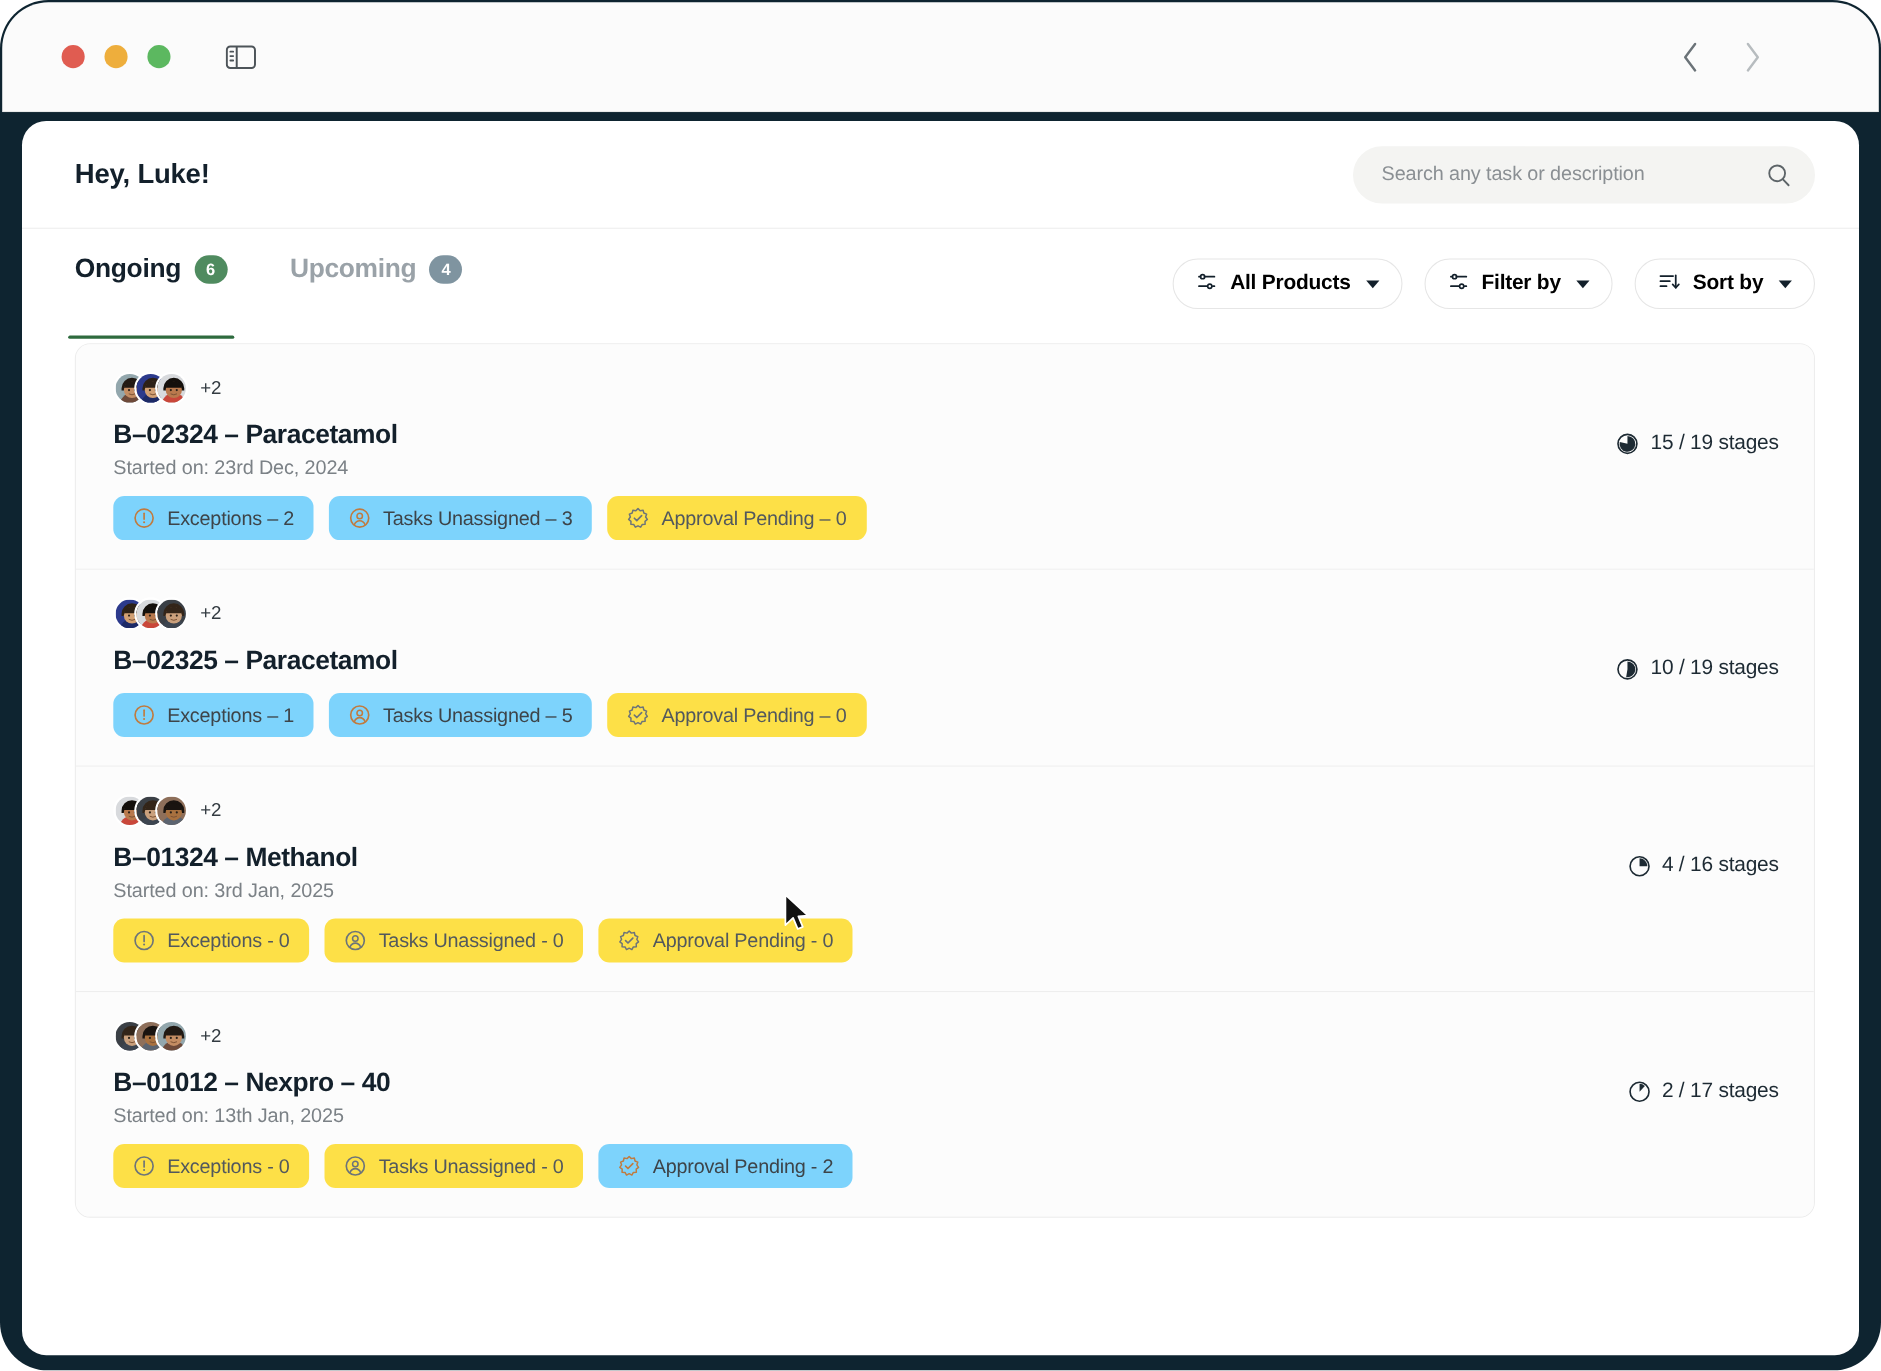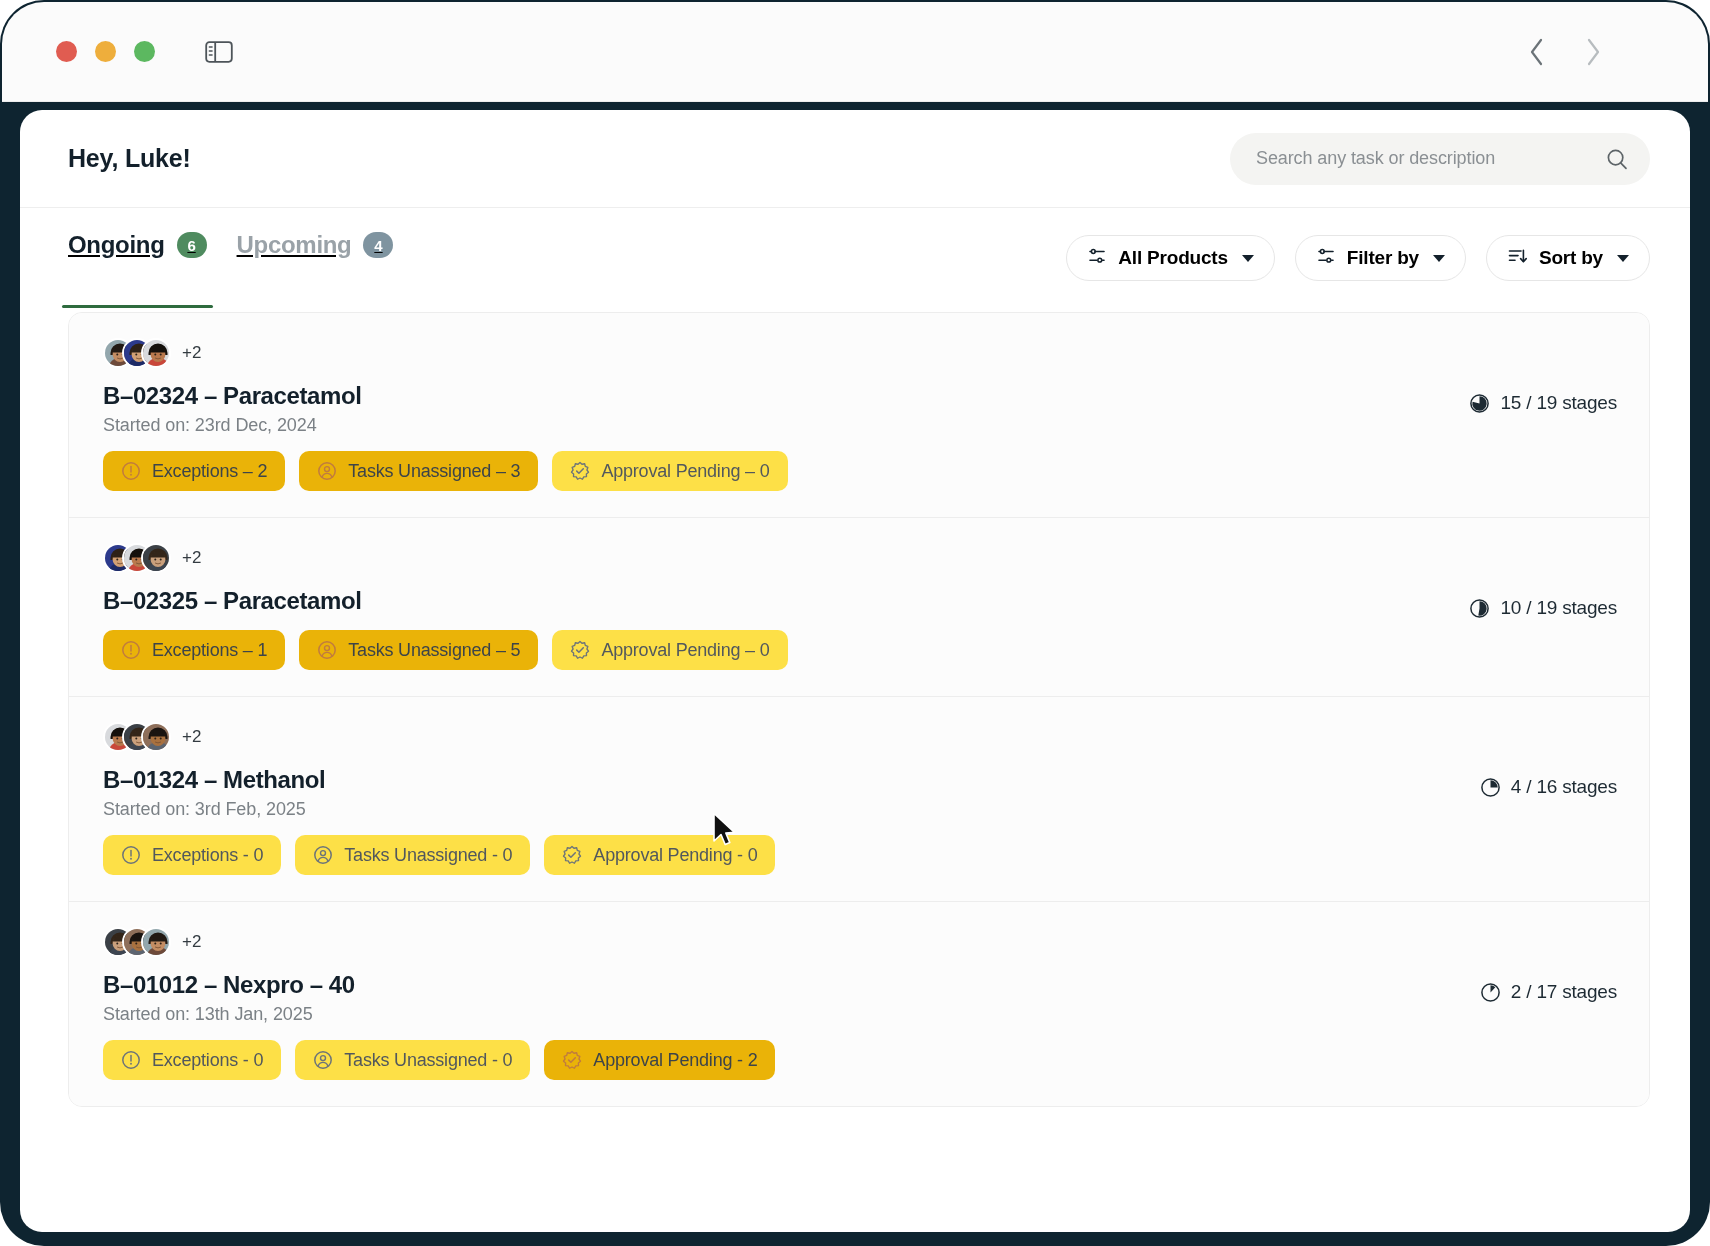--- a/index.html
+++ b/index.html
@@ -91,21 +91,21 @@
   .search-icon { width: 22px; height: 22px; flex: 0 0 auto; }
 
   
   .toolbar {
     height: 100px;
     display: flex;
     align-items: center;
     padding: 0 40px 0 48px;
     position: relative;
   }
-  .tabs { display: flex; align-items: flex-start; gap: 30px; height: 100%; padding-bottom: 0; text-decoration: underline; }
+  .tabs { display: flex; align-items: flex-start; gap: 57px; height: 100%; padding-bottom: 0; }
   .tab {
     display: flex; align-items: center; gap: 12px;
     height: 100%;
     padding-bottom: 26px;
     justify-content: center;
     position: relative;
     cursor: pointer;
   }
   .tab .lbl { font-size: 24px; font-weight: 700; letter-spacing: -0.3px; }
   .tab.active .lbl { color: #13202b; }
@@ -195,21 +195,21 @@
   .chips { margin-top: 15px; display: flex; gap: 14px; }
   .chip {
     height: 40px;
     border-radius: 10px;
     display: flex; align-items: center; gap: 11px;
     padding: 0 18px;
     font-size: 18px;
     letter-spacing: -0.2px;
     cursor: pointer;
   }
-  .chip.warn { background: #eab308; color: #3d4449; font-weight: 500; }
+  .chip.warn { background: #7dd3fc; color: #3d4449; font-weight: 500; }
   .chip.warn .ci { color: #c07b3f; }
   .chip.muted { background: #fde047; color: #52585d; font-weight: 500; }
   .chip.muted .ci { color: #6d7479; }
   .chip .ci { width: 20px; height: 20px; flex: 0 0 auto; display: flex; }
 
   .stages {
     align-self: flex-start;
     margin-top: 55px;
     display: flex; align-items: center; gap: 10px;
     white-space: nowrap;
@@ -529,21 +529,21 @@
                   <circle cx="15" cy="14.5" r="7.4" fill="#a9713f"></circle>
                   <path d="M7.6 12.4 A7.6 7.6 0 0 1 22.4 12.4 Z" fill="#1a1410"></path>
                   <circle cx="12.3" cy="14.6" r="1" fill="#2b2118"></circle>
                   <circle cx="17.7" cy="14.6" r="1" fill="#2b2118"></circle>
                   <path d="M12.4 18.2 Q15 19.8 17.6 18.2" stroke="#7c5336" stroke-width="0.9" fill="none" stroke-linecap="round"></path>
                 </svg>
               </span>
               <span class="plusn">+2</span>
             </div>
             <div class="card-title">B–01324 – Methanol</div>
-            <div class="card-sub">Started on: 3rd Feb, 2025</div>
+            <div class="card-sub">Started on: 3rd Jan, 2025</div>
             <div class="chips">
               <div class="chip muted">
                 <span class="ci">
                   <svg width="20" height="20" viewBox="0 0 20 20" fill="none">
                     <circle cx="10" cy="10" r="8.2" stroke="#6d7479" stroke-width="1.5"></circle>
                     <line x1="10" y1="5.6" x2="10" y2="11" stroke="#6d7479" stroke-width="1.5" stroke-linecap="round"></line>
                     <circle cx="10" cy="13.7" r="0.95" fill="#6d7479"></circle>
                   </svg>
                 </span>
                 <span>Exceptions - 0</span>

